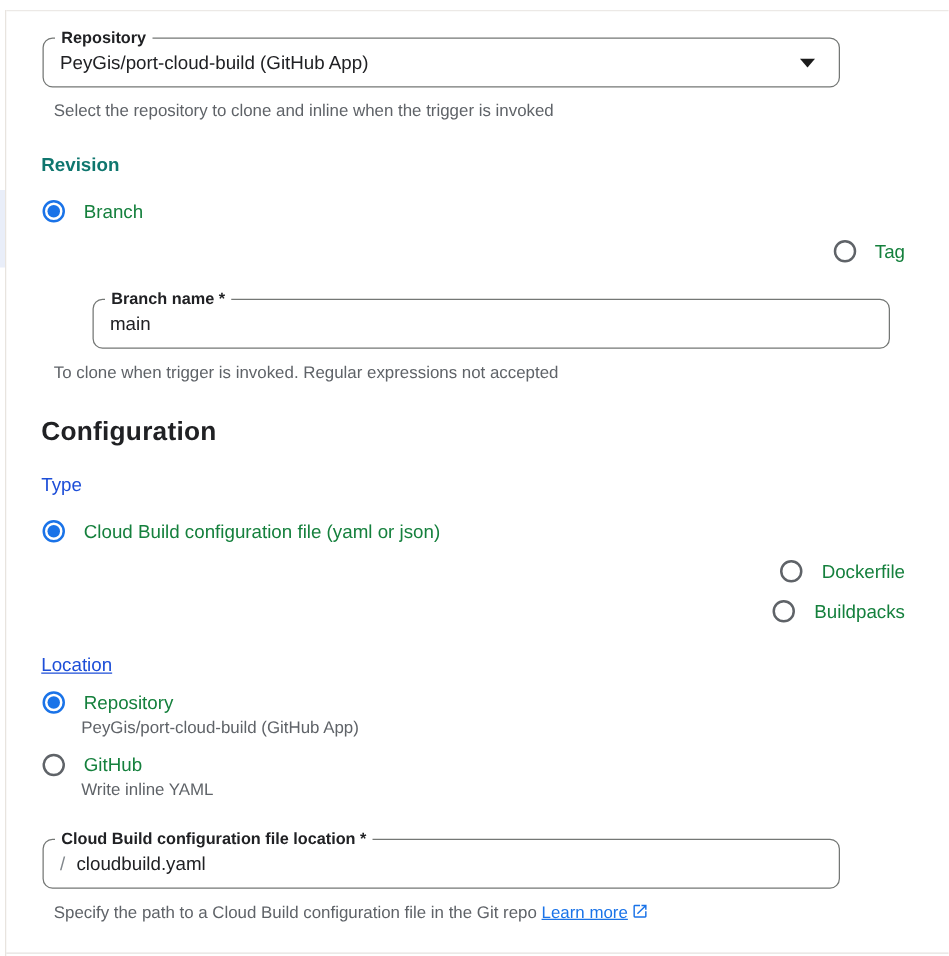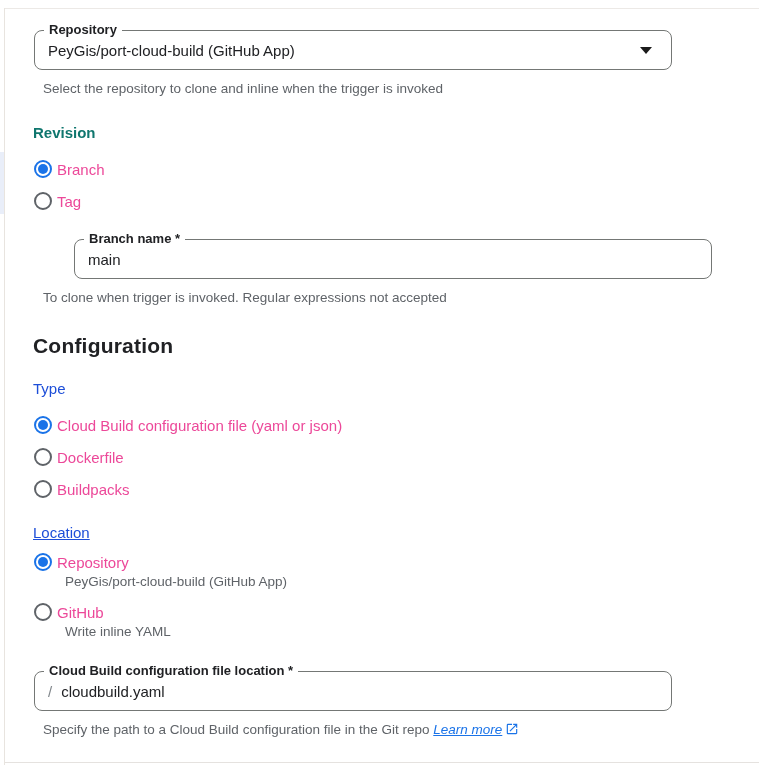--- a/index.html
+++ b/index.html
@@ -46,47 +46,47 @@
     width: 0; height: 0; margin-right: 19px;
     border-left: 6px solid transparent;
     border-right: 6px solid transparent;
     border-top: 7px solid #1b1b1b;
   }
 
   .helper {
     margin: 10px 0 0 9px;
     font-size: 13.5px; color: #5f6368; line-height: 18px;
   }
-  .helper a { color: #1a73e8; text-decoration: underline; cursor: pointer; font-style: italic; }
+  .helper a { color: #1a73e8; text-decoration: underline; cursor: pointer; }
   .ext-icon { display: inline-block; vertical-align: -2px; margin-left: 3px; }
 
   .section-heading { font-size: 15px; font-weight: bold; color: #0f766e; }
   .big-heading { font-size: 21px; font-weight: bold; color: #202124; letter-spacing: .2px; }
   .group-label { font-size: 15px; color: #1d4ed8; }
 
   
   .radio-row { display: flex; align-items: center; cursor: pointer; }
   .radio {
     width: 18px; height: 18px; border-radius: 50%;
     border: 2px solid #5f6368; flex: 0 0 18px;
     position: relative; background: #fff;
   }
   .radio.selected { border-color: #1a73e8; }
   .radio.selected::after {
     content: ""; position: absolute; left: 2px; top: 2px;
     width: 10px; height: 10px; border-radius: 50%; background: #1a73e8;
   }
-  .radio-label { margin-left: 5px; font-size: 15px; color: #ec4899; }
+  .radio-label { margin-left: 15px; font-size: 15px; color: #15803d; }
   .radio-sublabel { margin: 3px 0 0 31px; font-size: 13.5px; color: #5f6368; }
 
   
   .m-top30 { margin-top: 30px; }
   .rev-heading { margin-top: 26px; margin-left: -1px; }
   .rad-first { margin-top: 19px; }
-  .rad-next { margin-top: 14px; }
+  .rad-next { margin-top: 14px; justify-content: flex-end; }
   .field2 { margin-top: 29px; margin-left: 40px; }
   .config-heading { margin-top: 27px; margin-left: -1px; }
   .type-label { margin-top: 22px; margin-left: -1px; }
   .loc-label { margin-top: 26px; margin-left: -1px; text-decoration: underline; }
   .sub-gap { margin-top: 12px; }
   .field3 { margin-top: 32px; }
 </style>
 </head>
 <body>
 

